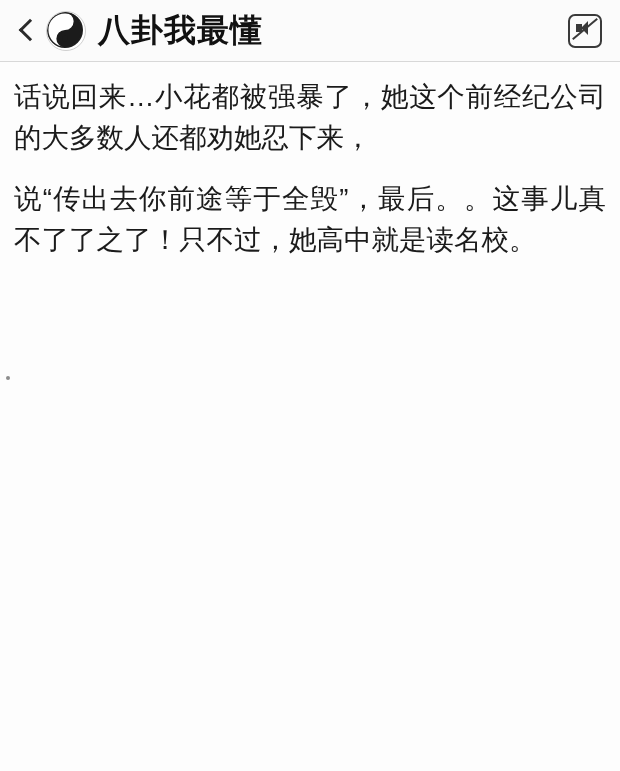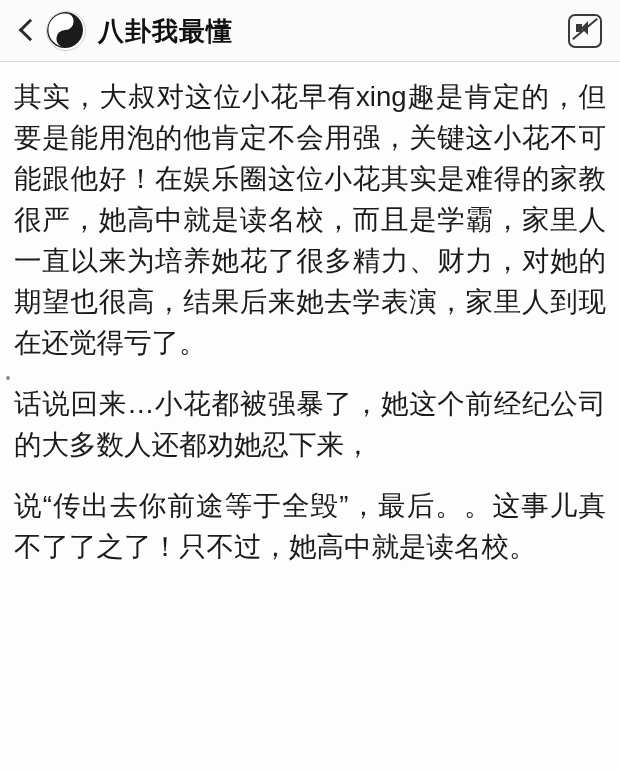--- a/index.html
+++ b/index.html
@@ -68,21 +68,21 @@
     margin-left: 6px;
     border-radius: 50%;
     background: #ffffff;
     border: 1px solid #cfcfcf;
     overflow: hidden;
     position: relative;
   }
 
   .title {
     margin-left: 12px;
-    font-size: 26px;
+    font-size: 32px;
     font-weight: bold;
     letter-spacing: 1px;
     color: #111111;
     white-space: nowrap;
   }
 
   .header-spacer { flex: 1 1 auto; }
 
   .mute-icon {
     flex: 0 0 auto;
@@ -176,20 +176,19 @@
 
     <div class="mute-icon">
       <span class="spk"></span>
       <span class="slash"></span>
     </div>
 
     <div class="header-divider"></div>
   </div>
 
   <div class="content">
-    <p class="para">其实，大叔对这位小花早有xing趣是肯定的，但要是能用泡的他肯定不会用强，关键这小花不可能跟他好！在娱乐圈这位小花其实是难得的家教很严，她高中就是读名校，而且是学霸，家里人一直以来为培养她花了很多精力、财力，对她的期望也很高，结果后来她去学表演，家里人到现在还觉得亏了。</p>
     <p class="para">话说回来…小花都被强暴了，她这个前经纪公司的大多数人还都劝她忍下来，</p>
     <p class="para">说“传出去你前途等于全毁”，最后。。这事儿真不了了之了！只不过，她高中就是读名校。</p>
   </div>
 
   <div class="dot-mark"></div>
 
 </div>
 
 </body></html>

